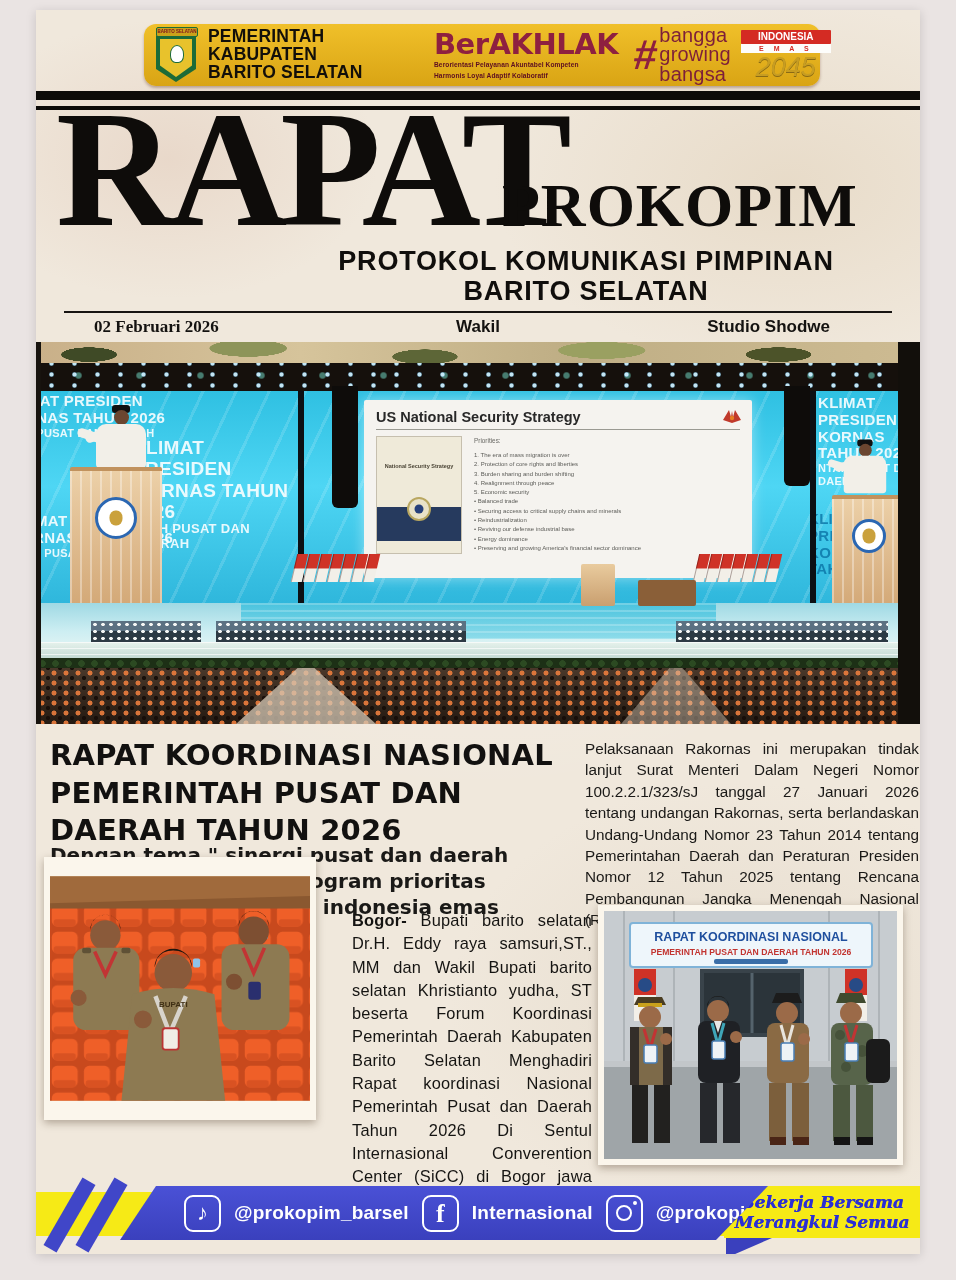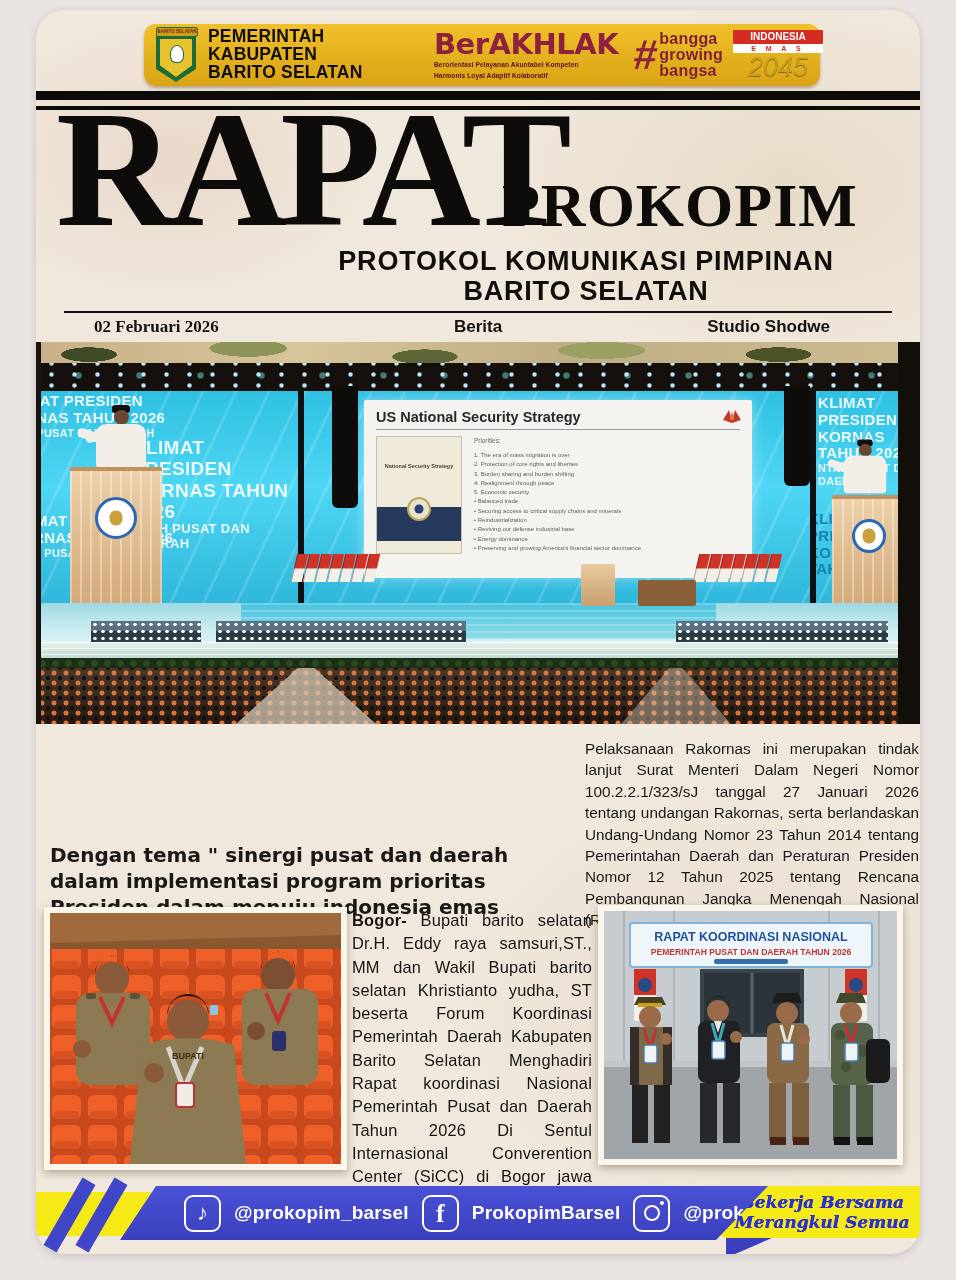--- a/index.html
+++ b/index.html
@@ -12,21 +12,20 @@
   .card{
     position:absolute;left:36px;top:10px;width:884px;height:1244px;
     background:
       radial-gradient(ellipse 300px 200px at 15% 12%, rgba(216,180,160,.30), transparent 70%),
       radial-gradient(ellipse 420px 260px at 85% 14%, rgba(210,186,150,.28), transparent 70%),
       radial-gradient(ellipse 520px 320px at 50% 45%, rgba(255,255,255,.22), transparent 70%),
       radial-gradient(ellipse 420px 320px at 80% 80%, rgba(205,190,168,.28), transparent 70%),
       #f0e8dc;
     box-shadow:0 2px 10px rgba(0,0,0,.15);
     overflow:hidden;
-    border-radius:28px;
   }
 
   
   .gov-banner{
     position:absolute;left:108px;top:14px;width:676px;height:62px;
     background:linear-gradient(180deg,#f0c02a,#d9a414);
     border-radius:12px;
     display:flex;align-items:center;gap:10px;
     padding:0 10px;box-sizing:border-box;
     box-shadow:0 2px 3px rgba(90,40,20,.35);
@@ -35,21 +34,21 @@
   .shield .cap{position:absolute;left:2px;top:0;width:40px;height:8px;background:#caa21a;border:1px solid #1c6b38;border-radius:2px;color:#7d1020;font-size:4.5px;font-weight:bold;text-align:center;line-height:8px;overflow:hidden;}
   .shield .body{position:absolute;left:2px;top:9px;width:40px;height:46px;background:#1c6b38;clip-path:polygon(0 0,100% 0,100% 72%,50% 100%,0 72%);}
   .shield .inner{position:absolute;left:6px;top:12px;width:32px;height:38px;background:#e8c22c;clip-path:polygon(0 0,100% 0,100% 70%,50% 100%,0 70%);}
   .shield .emb{position:absolute;left:16px;top:18px;width:12px;height:16px;background:#fff;border-radius:50% 50% 40% 40%;border:1.5px solid #1c6b38;}
   .agency{line-height:1.02;color:#120f0a;font-weight:bold;font-size:17.5px;letter-spacing:.2px;width:214px;flex:0 0 auto;}
   .berakhlak{width:188px;flex:0 0 auto;margin-left:2px;}
   .berakhlak .big{font-family:"DejaVu Sans",sans-serif;font-weight:800;font-size:29px;color:#8e2040;line-height:1;letter-spacing:-0.5px;}
   .berakhlak .sub{font-size:6.6px;font-weight:bold;color:#5c0e22;line-height:1.25;margin-top:2px;letter-spacing:.1px;}
   .hashtag{display:flex;align-items:center;gap:2px;flex:0 0 auto;margin-left:2px;}
   .hashtag .sym{font-size:42px;font-weight:800;color:#8e2040;line-height:.8;transform:skewX(-6deg);}
-  .hashtag .words{font-size:16px;font-weight:700;color:#7d1f3a;line-height:.98;letter-spacing:.2px;}
+  .hashtag .words{font-size:20px;font-weight:400;color:#7d1f3a;line-height:.98;letter-spacing:.2px;}
   .emas{width:90px;flex:0 0 auto;text-align:center;margin-left:auto;}
   .emas .r1{background:#d42b23;color:#fff;font-size:10px;font-weight:800;padding:1.5px 0;border-radius:1px;}
   .emas .r2{background:#fdfdfb;color:#d42b23;font-size:7px;font-weight:800;letter-spacing:4px;padding:1px 0;}
   .emas .r3{font-size:27px;font-weight:400;color:#c79d22;text-shadow:0 1px 0 #8a6a14;line-height:1;margin-top:1px;font-style:italic;}
 
   .black-bar1{position:absolute;left:0;top:81px;width:100%;height:9px;background:#0d0b08;}
   .black-bar2{position:absolute;left:0;top:96px;width:100%;height:3.5px;background:#0d0b08;}
 
   
   .title-info{
@@ -162,21 +161,21 @@
   
   .headline{position:absolute;left:14px;top:727px;width:510px;
     font-family:"DejaVu Sans",sans-serif;font-weight:800;font-size:29px;line-height:1.3;color:#121110;letter-spacing:.2px;}
   .subheadline{position:absolute;left:14px;top:832px;width:505px;
     font-family:"DejaVu Sans",sans-serif;font-weight:bold;font-size:20px;line-height:1.3;color:#1a1917;}
   .side-par{position:absolute;left:549px;top:728px;width:334px;
     font-size:15.3px;line-height:1.4;color:#1a1917;text-align:justify;font-weight:500;}
 
   
   .photo-frame{position:absolute;background:#fbf6ec;box-shadow:0 3px 8px rgba(60,40,20,.35);padding:6px;box-sizing:border-box;}
-  .pf-left{left:8px;top:897px;width:303px;height:263px;}
+  .pf-left{left:8px;top:847px;width:272px;height:263px;}
   .pf-right{left:562px;top:895px;width:305px;height:260px;}
   .photo-frame svg{display:block;width:100%;height:100%;}
   .body-col{position:absolute;left:316px;top:899px;width:240px;
     font-size:16.4px;line-height:1.42;color:#151412;text-align:justify;letter-spacing:.2px;}
   .body-col b{font-weight:800;}
 
   
   .footer-yellow{position:absolute;left:0;top:1182px;width:100%;height:44px;background:#f6ea16;}
   .stripe{position:absolute;width:15px;height:78px;background:#4046c8;transform:rotate(30deg);z-index:2;}
   .st1{left:26px;top:1166px;}
@@ -235,21 +234,21 @@
   </div>
   <div class="black-bar1"></div>
   <div class="black-bar2"></div>
 
   <div class="title-info">RAPAT</div>
   <div class="title-prokopim">PROKOPIM</div>
   <div class="tagline l1">PROTOKOL KOMUNIKASI PIMPINAN</div>
   <div class="tagline l2">BARITO SELATAN</div>
   <div class="rule"></div>
   <div class="meta date">02 Februari 2026</div>
-  <div class="meta cat">Berita</div>
+  <div class="meta cat">Wakil</div>
   <div class="meta credit">Studio Shodwe</div>
 
   <div class="hero">
     <div class="palms"></div>
     <div class="truss"></div>
 
     <div class="screen scrL">
       <div class="wm" style="left:-34px;top:2px;">
         <span class="s1">KLIMAT PRESIDEN</span>
         <span class="s2">KORNAS TAHUN 2026</span>
@@ -370,20 +369,21 @@
     <div class="apron"></div>
     <div class="hedge"></div>
     <div class="audience">
       <div class="aisle a1"></div>
       <div class="aisle a2"></div>
     </div>
     <div class="pillarR"></div>
     <div class="pillarL"></div>
   </div>
 
+  <div class="headline">RAPAT KOORDINASI NASIONAL PEMERINTAH PUSAT DAN DAERAH TAHUN 2026</div>
   <div class="subheadline">Dengan tema " sinergi pusat dan daerah  dalam implementasi program prioritas Presiden dalam menuju indonesia emas 2045"</div>
   <div class="side-par">Pelaksanaan Rakornas ini merupakan tindak lanjut Surat Menteri Dalam Negeri Nomor 100.2.2.1/323/sJ tanggal 27 Januari 2026 tentang undangan Rakornas, serta berlandaskan Undang-Undang Nomor 23 Tahun 2014 tentang Pemerintahan Daerah dan Peraturan Presiden Nomor 12 Tahun 2025 tentang Rencana Pembangunan Jangka Menengah Nasional (RPJMN) 2025-2029. (Pkp)</div>
 
   <div class="photo-frame pf-left">
     <svg viewBox="0 0 291 251">
       <defs>
         <pattern id="seats" width="36" height="30" patternUnits="userSpaceOnUse">
           <rect width="36" height="30" fill="#c8491d"></rect>
           <rect x="2" y="2" width="29" height="24" rx="6" fill="#ef5f28"></rect>
           <rect x="4" y="18" width="25" height="8" rx="3" fill="#d95222"></rect>
@@ -525,21 +525,21 @@
   </div>
   <div class="blue-tail"></div>
   <div class="footer-blue">
     <div class="icon-box">
         <span class="g g-tiktok">♪</span>
       </div>
     <div class="handle">@prokopim_barsel</div>
     <div class="icon-box">
         <span class="g g-fb">f</span>
       </div>
-    <div class="handle">ProkopimBarsel</div>
+    <div class="handle">Internasional</div>
     <div class="icon-box">
         <span class="ig-lens"></span>
         <span class="ig-dot"></span>
       </div>
     <div class="handle">@prokopim_barsel</div>
   </div>
 
 </div>
 
 </body></html>

